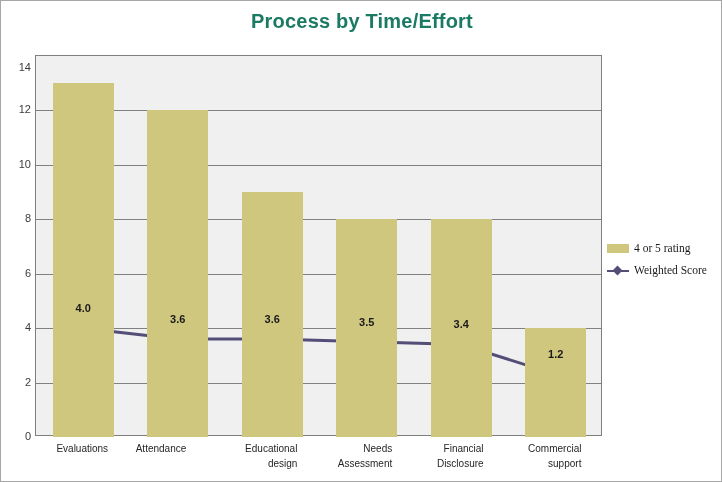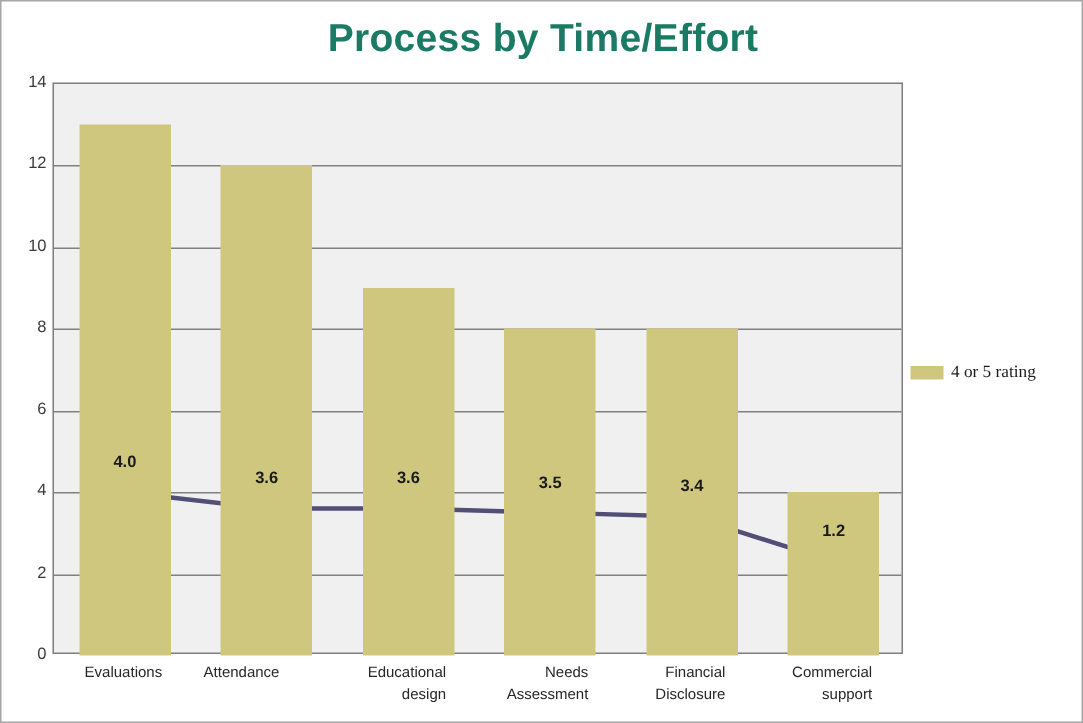--- a/index.html
+++ b/index.html
@@ -19,21 +19,21 @@
     background: #ffffff;
     overflow: hidden;
   }
   
   #chart-title {
     position: absolute;
     left: 0;
     top: 9px;
     width: 722px;
     text-align: center;
-    font-size: 26px;
+    font-size: 20px;
     font-weight: bold;
     color: #1a7a64;
     letter-spacing: 0.2px;
     white-space: nowrap;
   }
   
   #plot-area {
     position: absolute;
     left: 34px;
     top: 54px;
@@ -175,21 +175,21 @@
   <div id="chart-title">Process by Time/Effort</div>
 
   <div id="y-axis">
       <div class="y-tick-label" style="top: 381px;">0</div>
       <div class="y-tick-label" style="top: 326.571px;">2</div>
       <div class="y-tick-label" style="top: 272.143px;">4</div>
       <div class="y-tick-label" style="top: 217.714px;">6</div>
       <div class="y-tick-label" style="top: 163.286px;">8</div>
       <div class="y-tick-label" style="top: 108.857px;">10</div>
       <div class="y-tick-label" style="top: 54.4286px;">12</div>
-      <div class="y-tick-label" style="top: 0px;">14</div>
+      <div class="y-tick-label" style="top: 12px;">14</div>
     </div>
 
   <div id="plot-area">
     <svg id="line-svg" viewBox="0 0 567 381" preserveAspectRatio="none">
         <polyline points="47.25,272.14285714285717 141.75,283.0285714285714 236.25,283.0285714285714 330.75,285.75 425.25,288.4714285714286 519.75,318.40714285714284" fill="none" stroke="#524e77" stroke-width="3"></polyline>
         <polygon points="47.25,267.64285714285717 51.75,272.14285714285717 47.25,276.64285714285717 42.75,272.14285714285717" fill="#524e77"></polygon>
         <polygon points="141.75,278.5285714285714 146.25,283.0285714285714 141.75,287.5285714285714 137.25,283.0285714285714" fill="#524e77"></polygon>
         <polygon points="236.25,278.5285714285714 240.75,283.0285714285714 236.25,287.5285714285714 231.75,283.0285714285714" fill="#524e77"></polygon>
         <polygon points="330.75,281.25 335.25,285.75 330.75,290.25 326.25,285.75" fill="#524e77"></polygon>
         <polygon points="425.25,283.9714285714286 429.75,288.4714285714286 425.25,292.9714285714286 420.75,288.4714285714286" fill="#524e77"></polygon>
@@ -222,15 +222,22 @@
       <div class="cat-label" style="left: 330px;"><span>Needs</span><span class="line2">Assessment</span></div>
       <div class="cat-label" style="left: 519.75px;"><span>Commercial</span><span class="line2">support</span></div>
       <div class="cat-label" style="left: 425.25px;"><span>Financial</span><span class="line2">Disclosure</span></div>
     </div>
 
   <div id="legend">
     <div class="legend-row">
       <span class="legend-swatch-bar"></span>
       <span class="legend-text">4 or 5 rating</span>
     </div>
+    <div class="legend-row">
+      <span class="legend-swatch-line">
+        <span class="lseg"></span>
+          <span class="ldia"></span>
+      </span>
+      <span class="legend-text">Weighted Score</span>
+    </div>
   </div>
 
 </div>
 
 </body></html>

